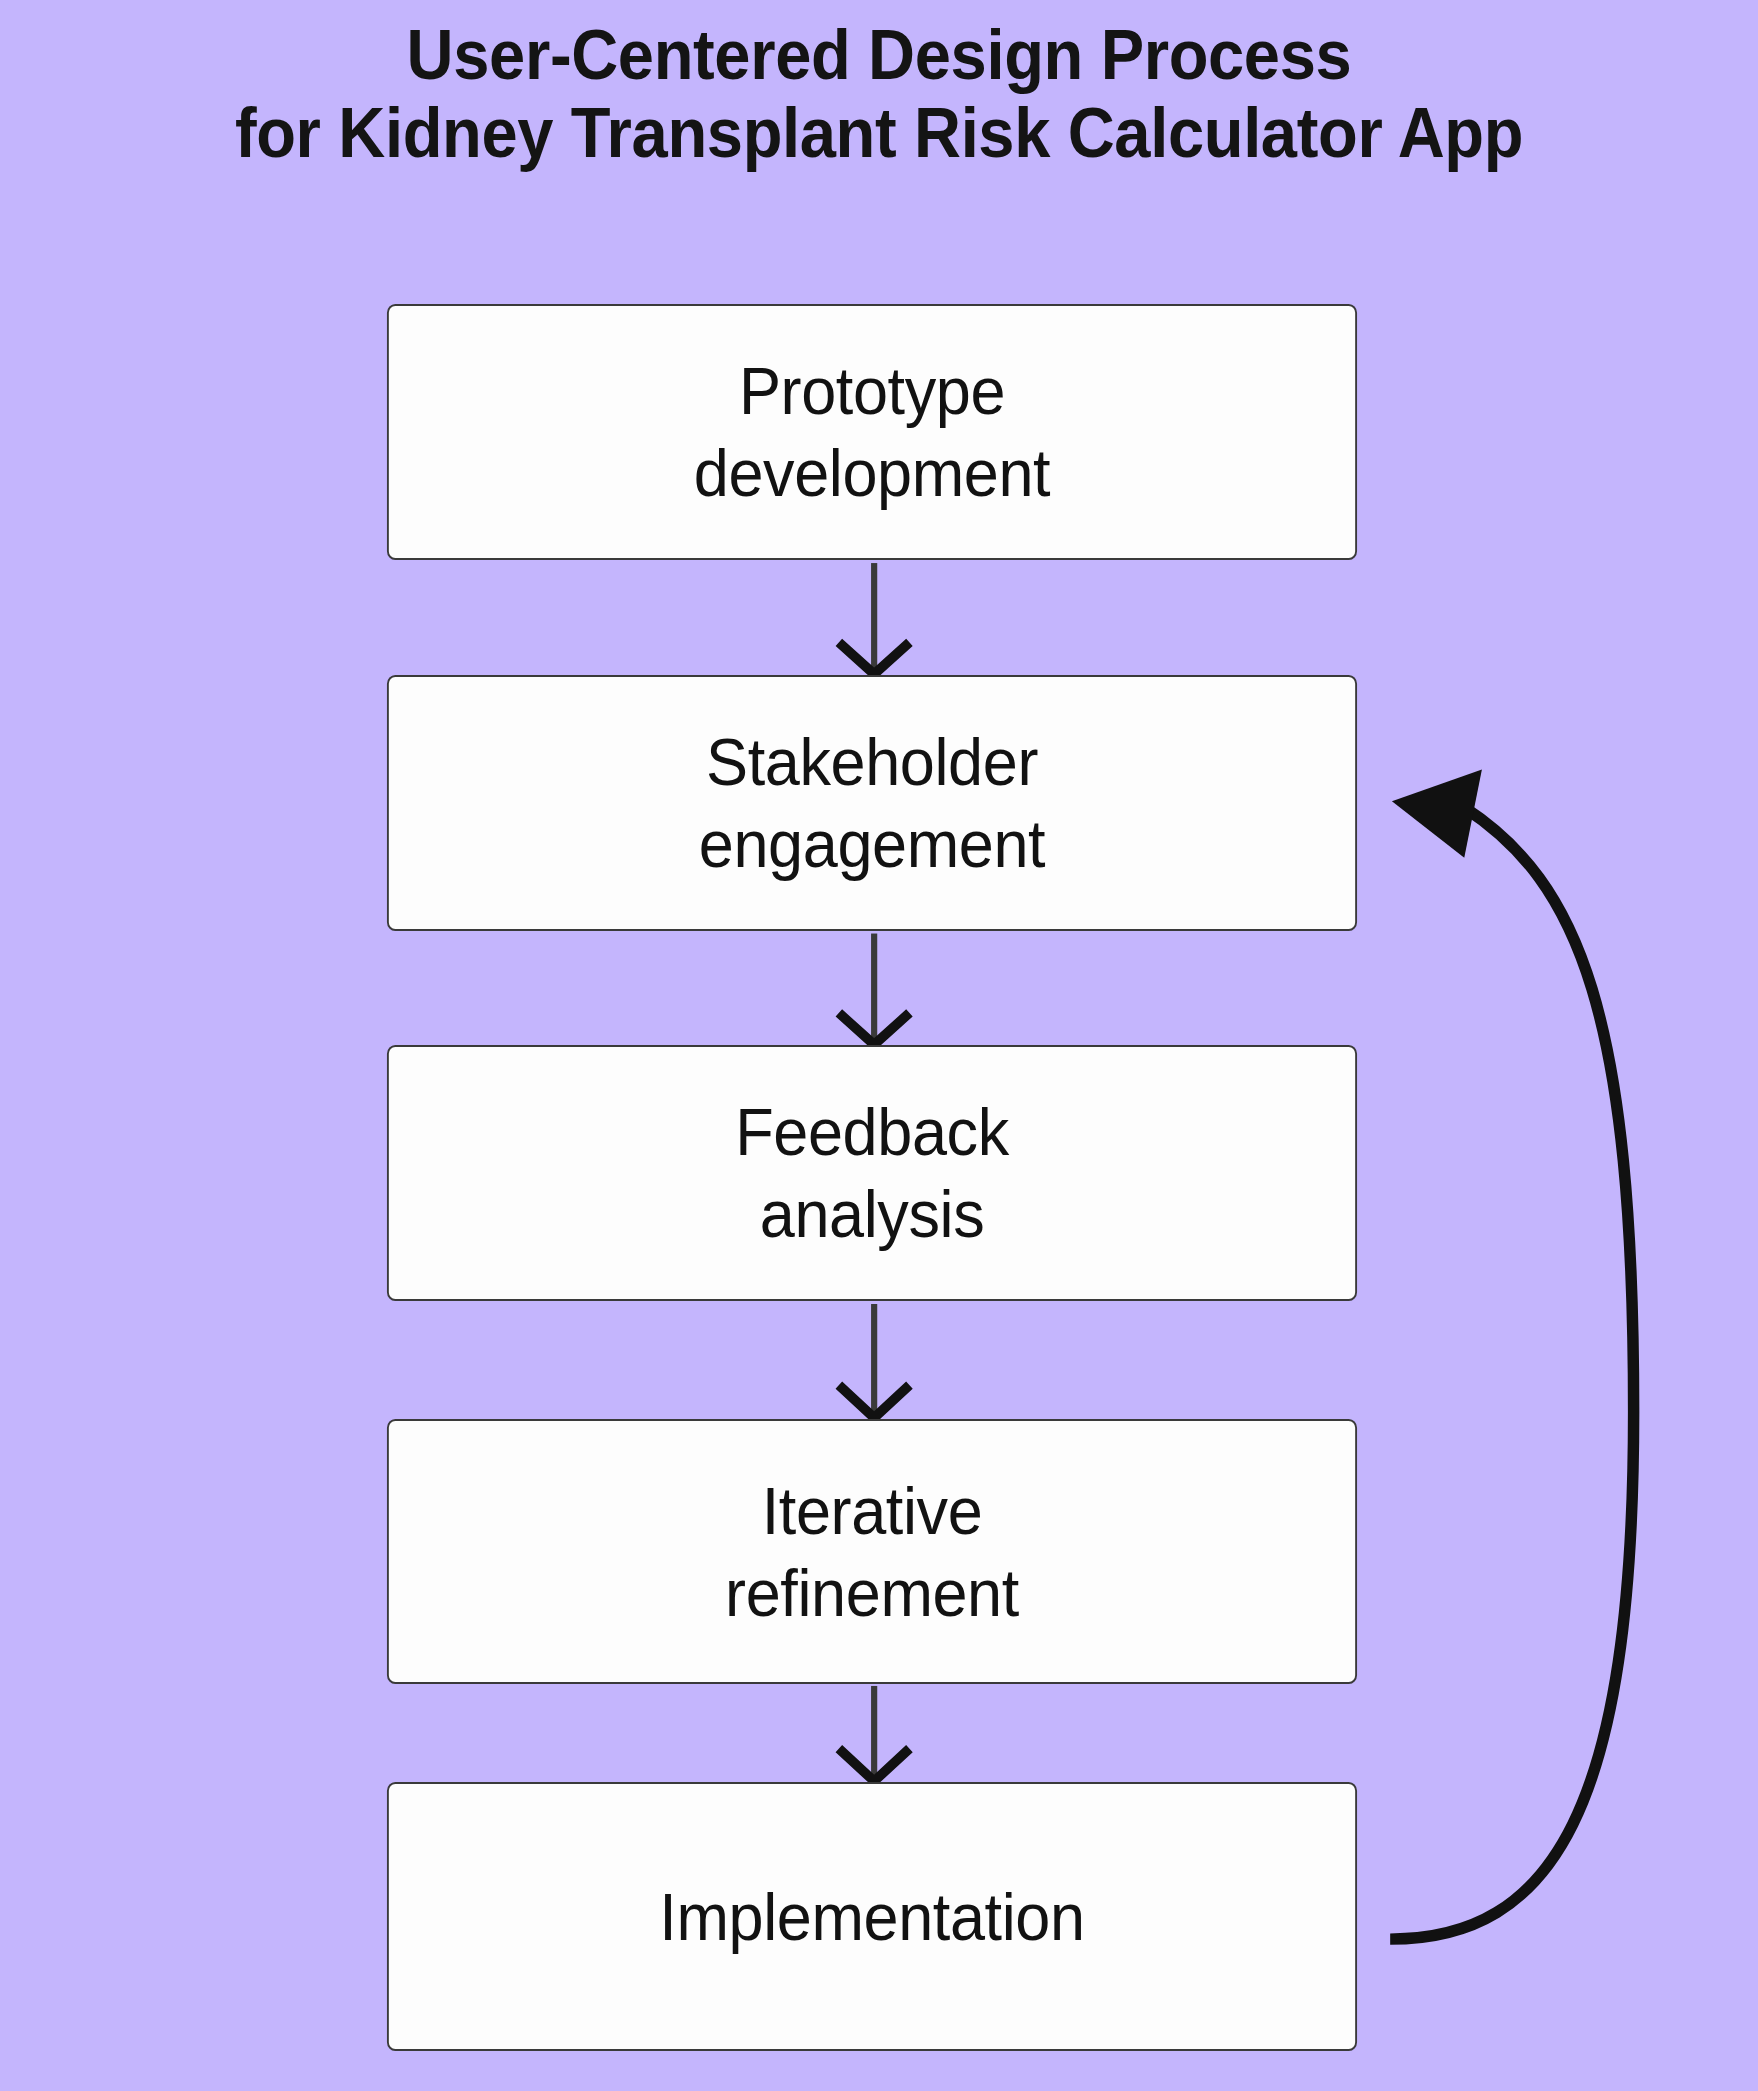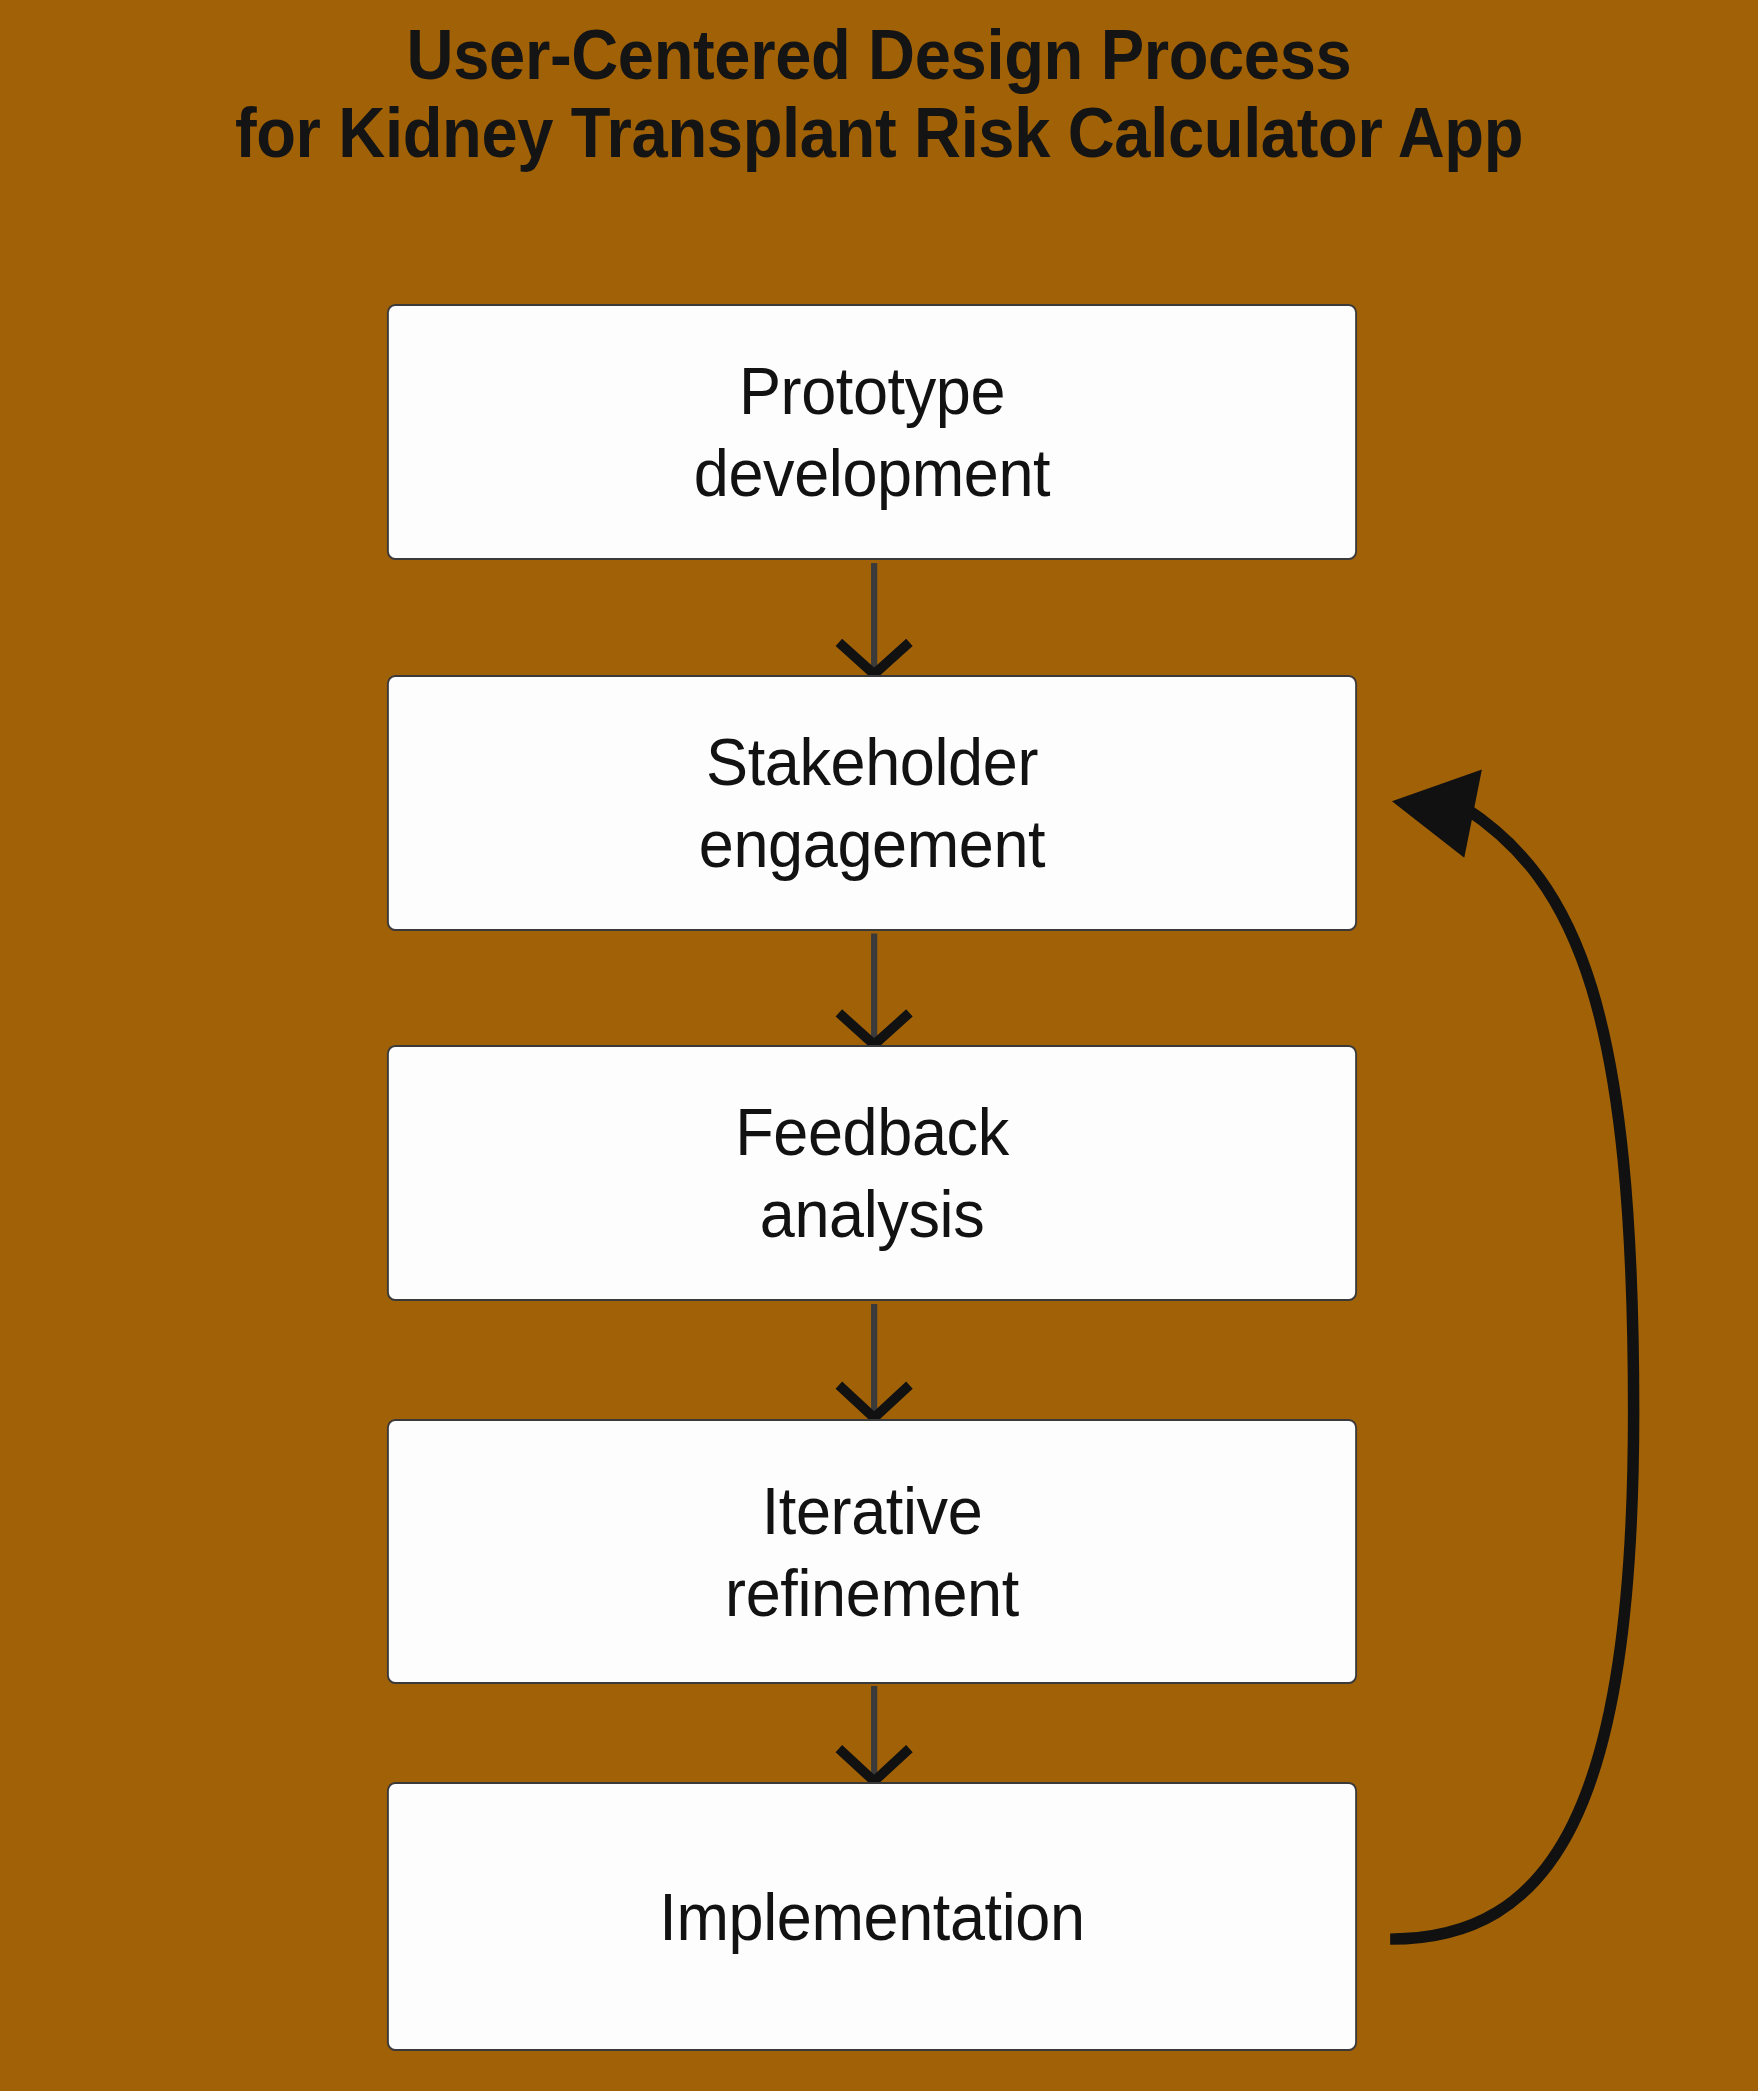--- a/index.html
+++ b/index.html
@@ -4,21 +4,21 @@
 <style>
   html, body {
     margin: 0;
     padding: 0;
     background: #ffffff;
   }
   #page {
     position: relative;
     width: 1758px;
     height: 2092px;
-    background: #a16207;
+    background: #c4b5fd;
     overflow: hidden;
     font-family: "Liberation Sans", "DejaVu Sans", sans-serif;
   }
 
   
   .title-block {
     position: absolute;
     left: 0;
     top: 16px;
     width: 1758px;

